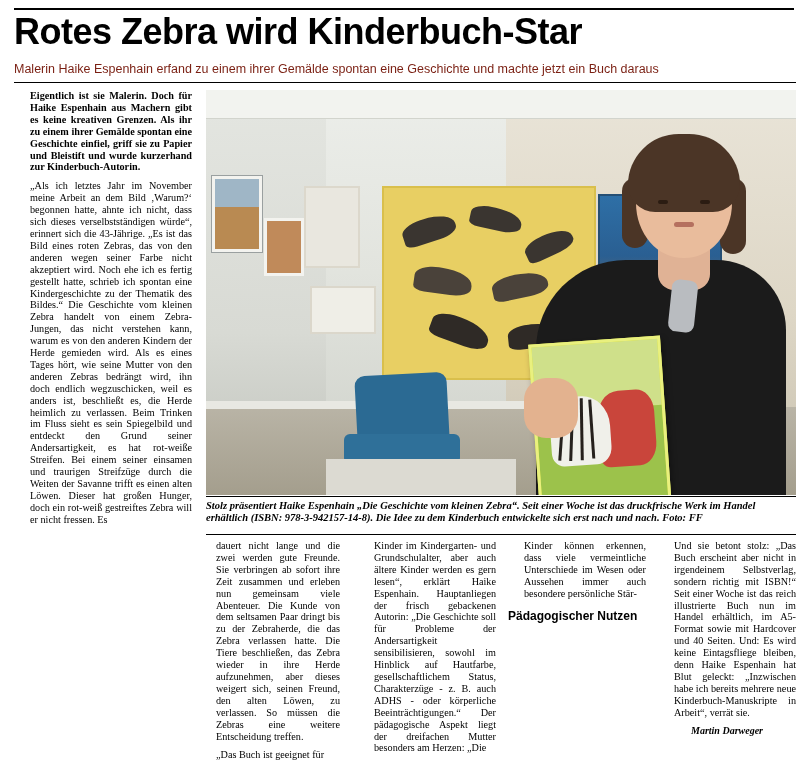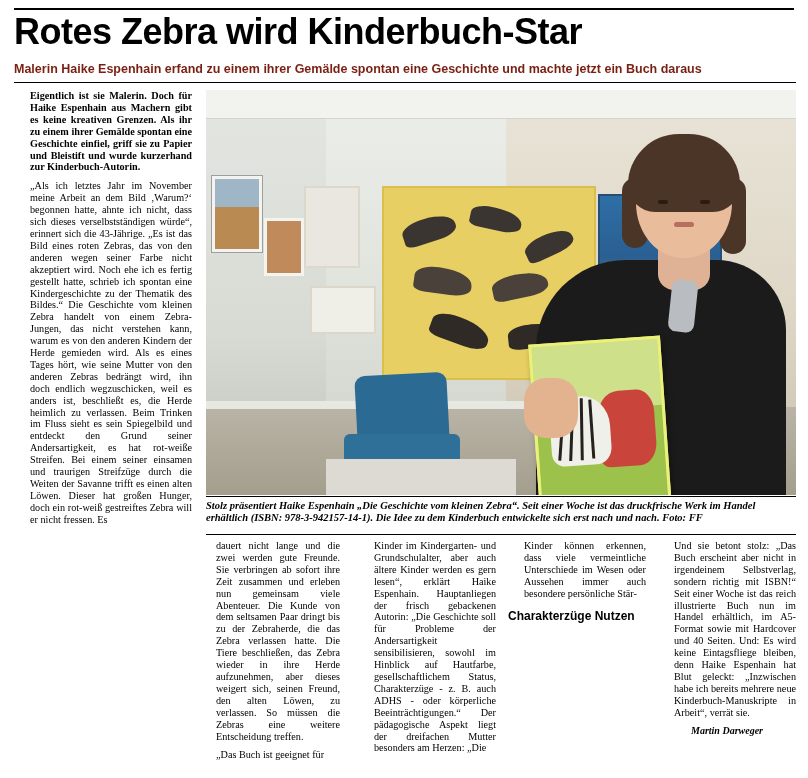--- a/index.html
+++ b/index.html
@@ -40,21 +40,21 @@
     line-height: 40px;
     letter-spacing: -0.5px;
     color: #000;
   }
   .subhead {
     position: absolute;
     left: 14px;
     top: 62px;
     width: 782px;
     font-family: "Liberation Sans", sans-serif;
-    font-weight: bold;
+    font-weight: normal;
     font-size: 12.5px;
     line-height: 15px;
     color: #7a1f12;
   }
   .rule-sub {
     position: absolute;
     left: 14px;
     right: 12px;
     top: 82px;
     height: 1px;
@@ -337,40 +337,40 @@
       <div class="zebra"></div>
       <div class="zstripe" style="left:18%; top:34%; height:36%; transform:rotate(8deg);"></div>
       <div class="zstripe" style="left:26%; top:33%; height:38%; transform:rotate(6deg);"></div>
       <div class="zstripe" style="left:34%; top:33%; height:38%; transform:rotate(3deg);"></div>
       <div class="zstripe" style="left:42%; top:34%; height:36%;"></div>
     </div>
     <div class="ph-hand"></div>
   </div>
 
   <div class="caption-rule"></div>
-  <div class="caption">Stolz präsentiert Haike Espenhain „Die Geschichte vom kleinen Zebra“. Seit einer Woche ist das druckfrische Werk im Handel erhältlich (ISBN: 978-3-942157-14-1). Die Idee zu dem Kinderbuch entwickelte sich erst nach und nach. Foto: FF</div>
+  <div class="caption">Stolz präsentiert Haike Espenhain „Die Geschichte vom kleinen Zebra“. Seit einer Woche ist das druckfrische Werk im Handel erhältlich (ISBN: 978-3-942157-14-8). Die Idee zu dem Kinderbuch entwickelte sich erst nach und nach. Foto: FF</div>
   <div class="caption-rule2"></div>
 
   <div class="col col1">
     <p class="lead">Eigentlich ist sie Malerin. Doch für Haike Espenhain aus Machern gibt es keine kreativen Grenzen. Als ihr zu einem ihrer Gemälde spontan eine Geschichte einfiel, griff sie zu Papier und Bleistift und wurde kurzerhand zur Kinderbuch-Autorin.</p>
     <p>„Als ich letztes Jahr im November meine Arbeit an dem Bild ‚Warum?‘ begonnen hatte, ahnte ich nicht, dass sich dieses verselbstständigen würde“, erinnert sich die 43-Jährige. „Es ist das Bild eines roten Zebras, das von den anderen wegen seiner Farbe nicht akzeptiert wird. Noch ehe ich es fertig gestellt hatte, schrieb ich spontan eine Kindergeschichte zu der Thematik des Bildes.“ Die Geschichte vom kleinen Zebra handelt von einem Zebra-Jungen, das nicht verstehen kann, warum es von den anderen Kindern der Herde gemieden wird. Als es eines Tages hört, wie seine Mutter von den anderen Zebras bedrängt wird, ihn doch endlich wegzuschicken, weil es anders ist, beschließt es, die Herde heimlich zu verlassen. Beim Trinken im Fluss sieht es sein Spiegelbild und entdeckt den Grund seiner Andersartigkeit, es hat rot-weiße Streifen. Bei einem seiner einsamen und traurigen Streifzüge durch die Weiten der Savanne trifft es einen alten Löwen. Dieser hat großen Hunger, doch ein rot-weiß gestreiftes Zebra will er nicht fressen. Es</p>
   </div>
 
   <div class="col col2">
     <p>dauert nicht lange und die zwei werden gute Freunde. Sie verbringen ab sofort ihre Zeit zusammen und erleben nun gemeinsam viele Abenteuer. Die Kunde von dem seltsamen Paar dringt bis zu der Zebraherde, die das Zebra verlassen hatte. Die Tiere beschließen, das Zebra wieder in ihre Herde aufzunehmen, aber dieses weigert sich, seinen Freund, den alten Löwen, zu verlassen. So müssen die Zebras eine weitere Entscheidung treffen.</p>
     <p>„Das Buch ist geeignet für</p>
   </div>
 
   <div class="col col3">
     <p>Kinder im Kindergarten- und Grundschulalter, aber auch ältere Kinder werden es gern lesen“, erklärt Haike Espenhain. Hauptanliegen der frisch gebackenen Autorin: „Die Geschichte soll für Probleme der Andersartigkeit sensibilisieren, sowohl im Hinblick auf Hautfarbe, gesellschaftlichem Status, Charakterzüge - z. B. auch ADHS - oder körperliche Beeinträchtigungen.“ Der pädagogische Aspekt liegt der dreifachen Mutter besonders am Herzen: „Die</p>
   </div>
 
   <div class="col col4">
     <p>Kinder können erkennen, dass viele vermeintliche Unterschiede im Wesen oder Aussehen immer auch besondere persönliche Stär-</p>
-    <div class="subhd">Charakterzüge Nutzen</div>
+    <div class="subhd">Pädagogischer Nutzen</div>
   </div>
 
   <div class="col col5">
     <p>Und sie betont stolz: „Das Buch erscheint aber nicht in irgendeinem Selbstverlag, sondern richtig mit ISBN!“ Seit einer Woche ist das reich illustrierte Buch nun im Handel erhältlich, im A5-Format sowie mit Hardcover und 40 Seiten. Und: Es wird keine Eintagsfliege bleiben, denn Haike Espenhain hat Blut geleckt: „Inzwischen habe ich bereits mehrere neue Kinderbuch-Manuskripte in Arbeit“, verrät sie.</p>
     <div class="byline">Martin Darweger</div>
   </div>
 
 </div>
 
 </body></html>

